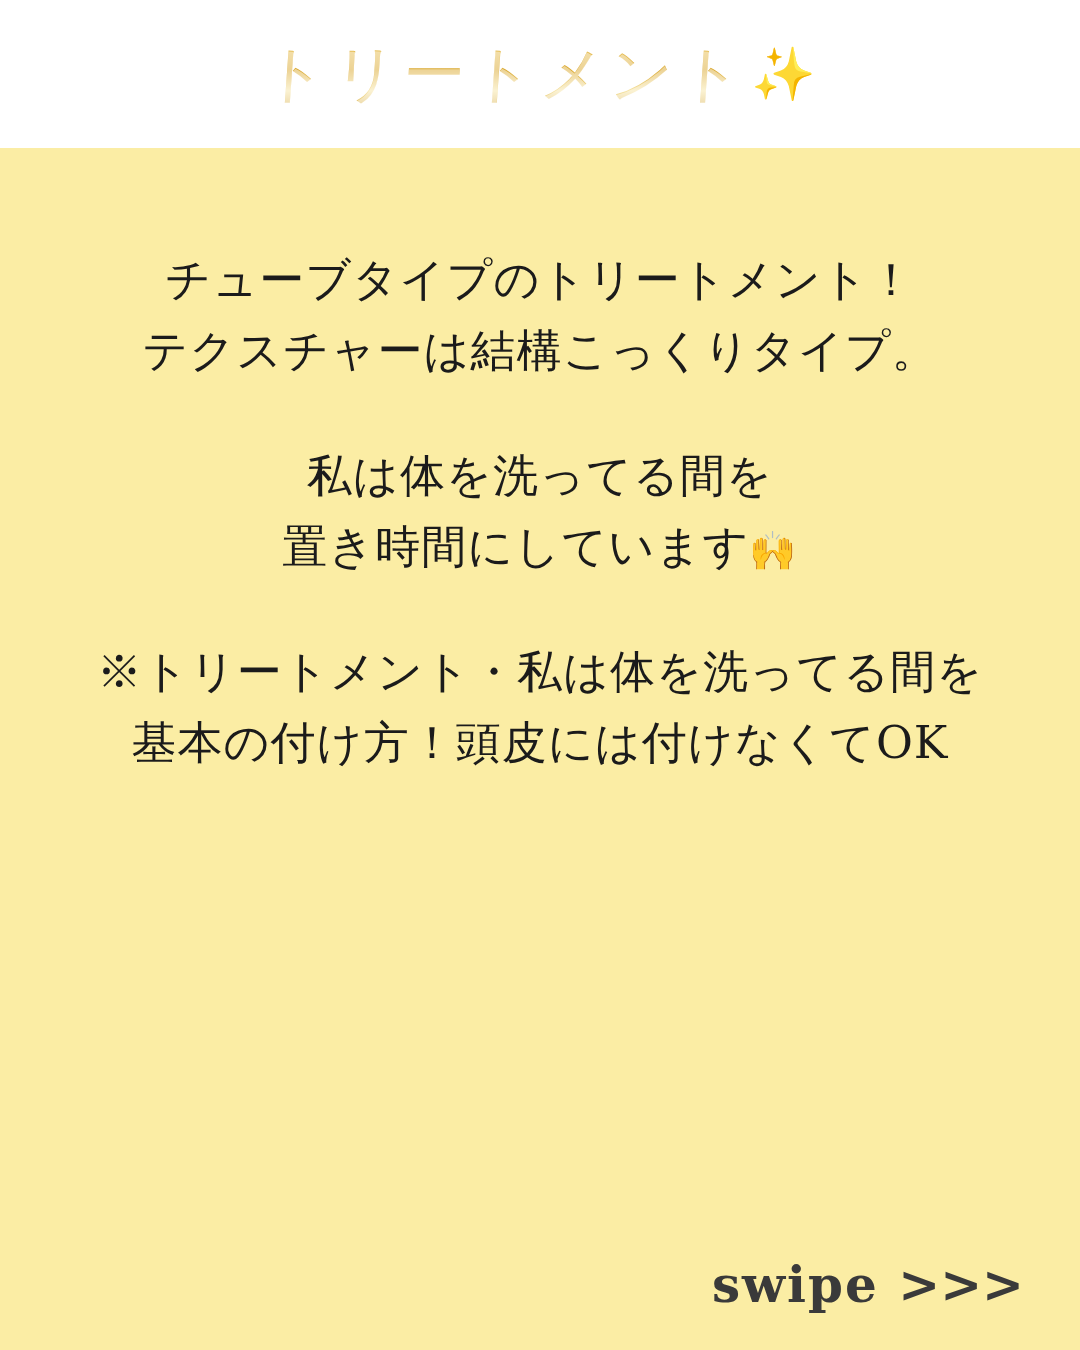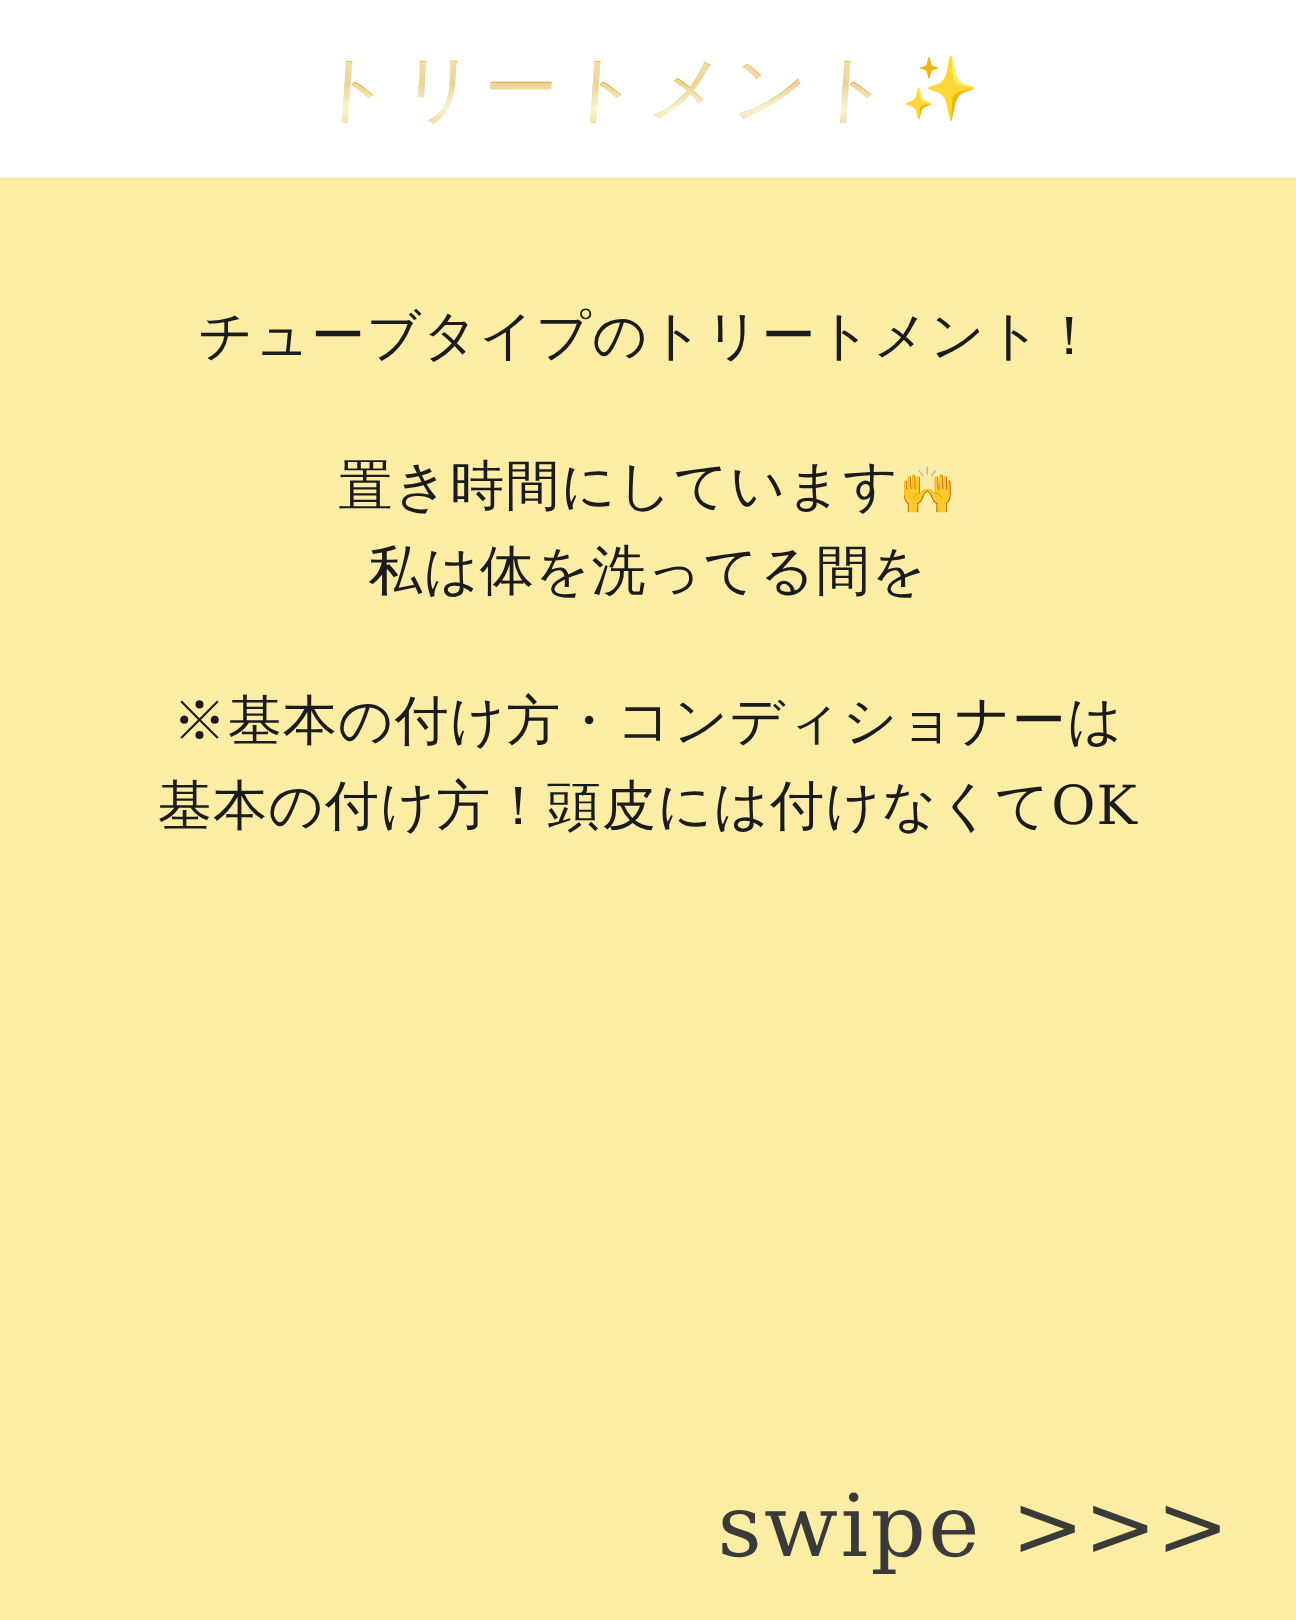--- a/index.html
+++ b/index.html
@@ -99,24 +99,25 @@
     font-family: "DejaVu Sans", sans-serif;
     font-size: 38px;
     vertical-align: -2px;
   }
 
   .swipe {
     position: absolute;
     right: 56px;
     bottom: 36px;
     font-family: "DejaVu Serif", serif;
-    font-size: 72px;
+    font-size: 50px;
     letter-spacing: 2px;
     color: #3a3a3a;
     white-space: nowrap;
+    font-weight: bold;
   }
   .swipe .arrows {
     letter-spacing: 0px;
   }
 </style>
 </head>
 <body>
 
 <div class="page">
 
@@ -124,29 +125,30 @@
     <span class="header-title">トリートメント</span>
     <span class="header-sparkle">✨</span>
   </div>
 
   <div class="card">
 
     <div class="body-text">
 
       <p class="para">
         <span class="line">チューブタイプのトリートメント！</span>
+        <span class="line">テクスチャーは結構こっくりタイプ。</span>
       </p>
 
       <p class="para">
+        <span class="line">私は体を洗ってる間を</span>
         <span class="line"><span>置き時間にしています</span><span class="emoji">🙌</span></span>
-        <span class="line">私は体を洗ってる間を</span>
       </p>
 
       <p class="para">
-        <span class="line">※基本の付け方・コンディショナーは</span>
+        <span class="line">※トリートメント・私は体を洗ってる間を</span>
         <span class="line">基本の付け方！頭皮には付けなくてOK</span>
       </p>
 
     </div>
 
     <div class="swipe">
       <span>swipe</span>
       <span class="arrows">&gt;&gt;&gt;</span>
     </div>
 

